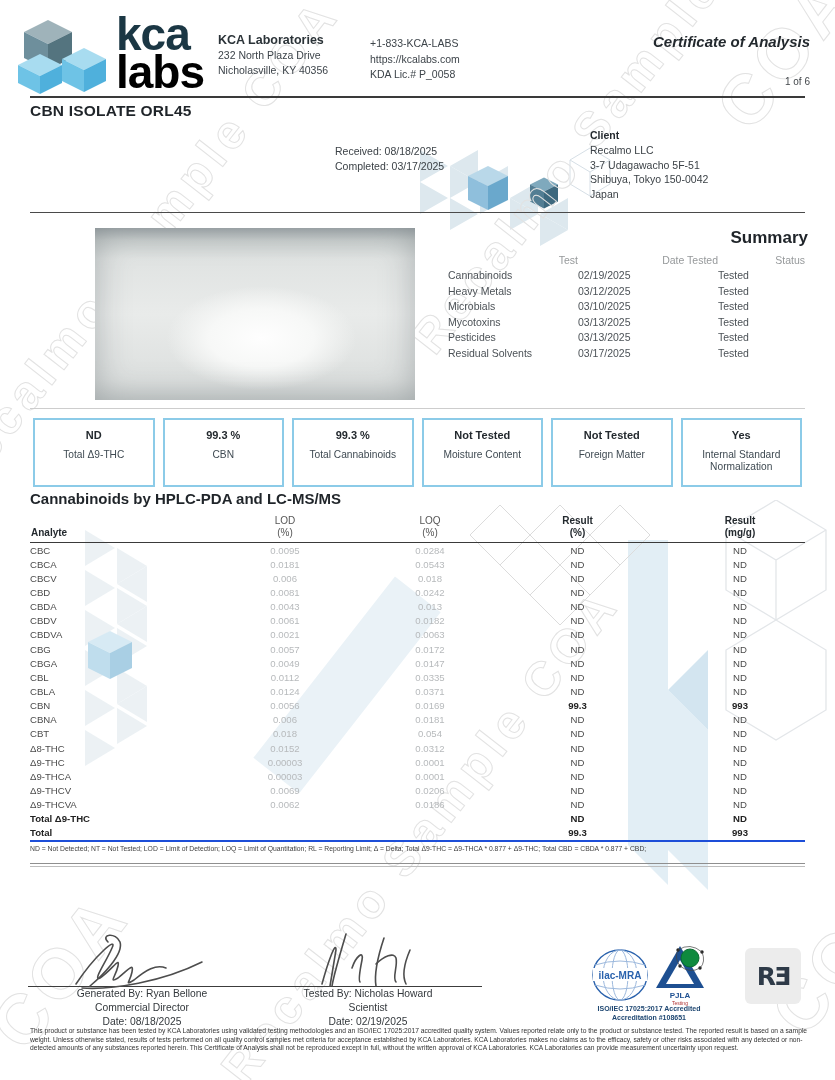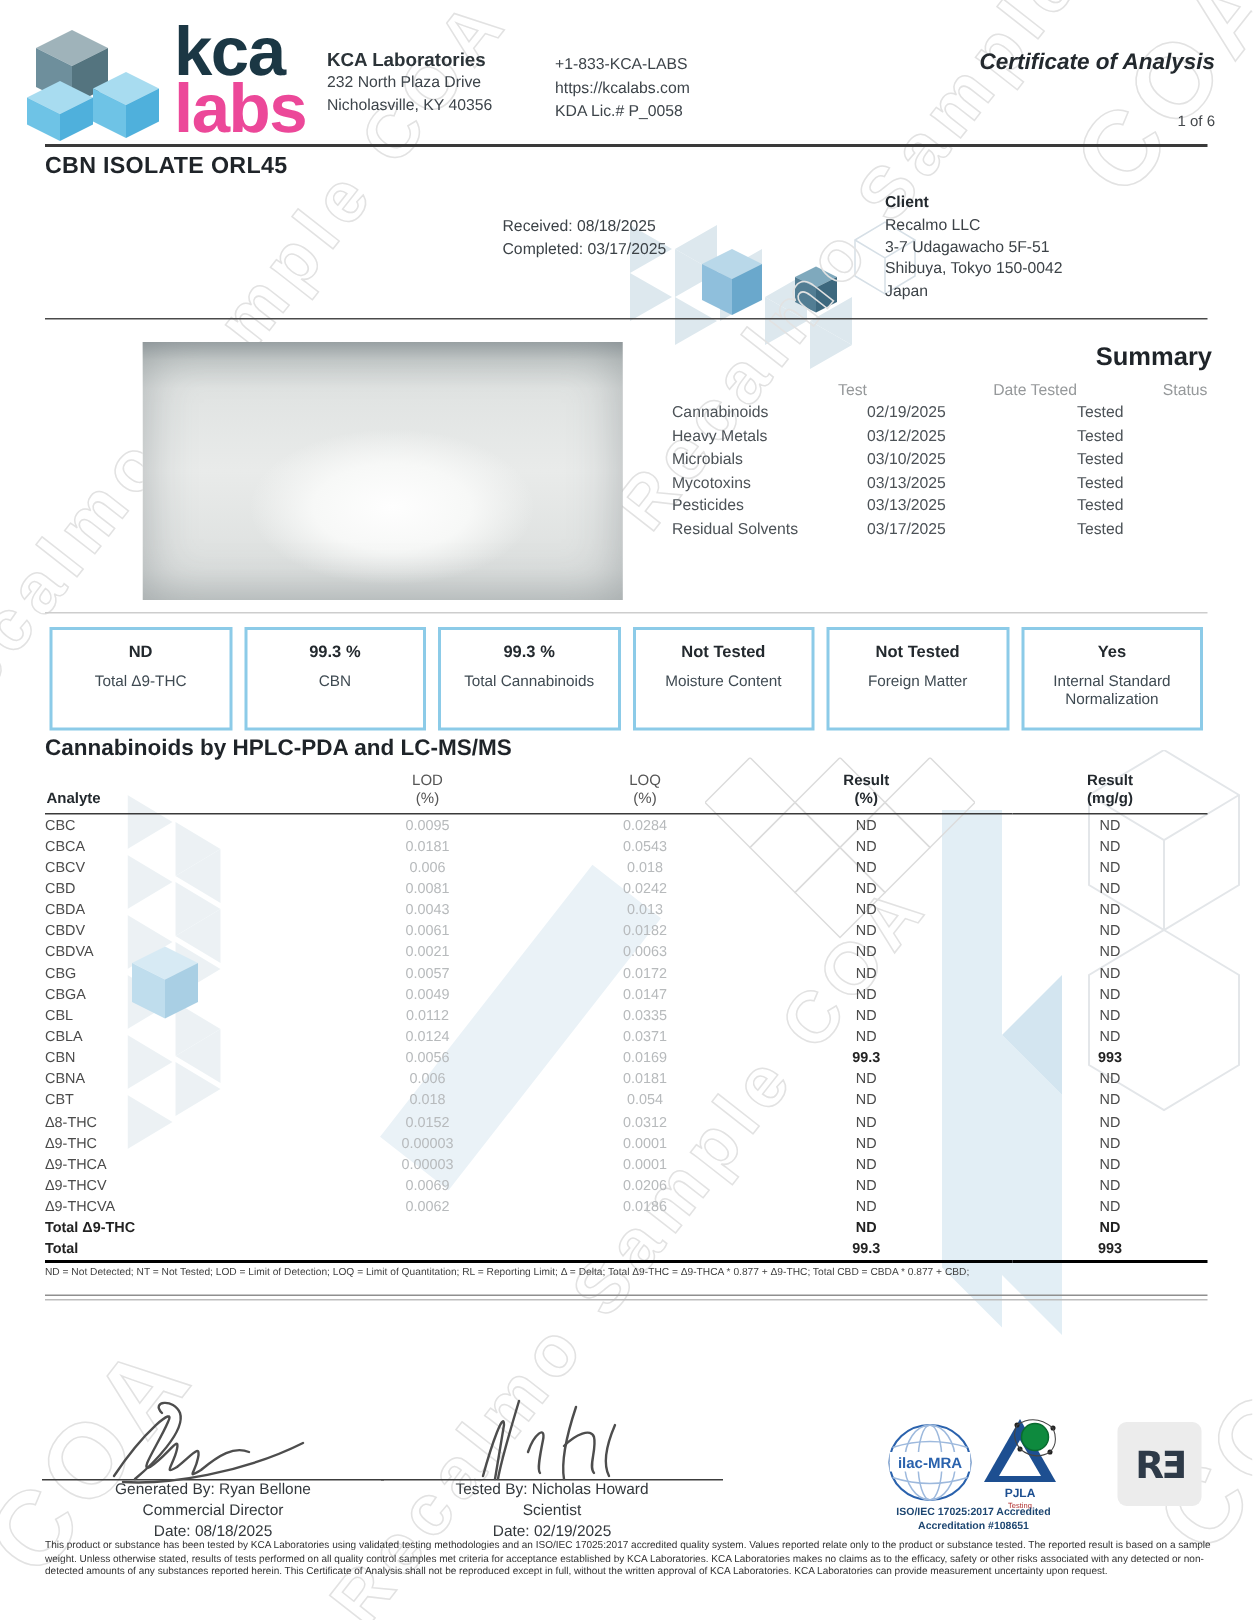--- a/index.html
+++ b/index.html
@@ -10,21 +10,21 @@
   
   .decor,.wm{position:absolute;pointer-events:none;}
   .wm{font-weight:700;letter-spacing:6px;white-space:nowrap;
       color:rgba(210,210,210,0.0);-webkit-text-stroke:1px #e2e2e2;
       transform-origin:left top;}
   .wm.f48{font-size:48px;} .wm.f70{font-size:70px;}
 
   
   .logo-word{left:116px;top:16px;font-weight:700;line-height:0.82;letter-spacing:-1px;}
   .logo-word .kca{font-size:46px;color:#1b3744;display:block;}
-  .logo-word .labs{font-size:46px;color:#ec4899;display:block;}
+  .logo-word .labs{font-size:46px;color:#000000;display:block;}
   .lab-block{left:218px;top:33px;font-size:10.5px;line-height:15px;color:#3d444a;}
   .lab-block .name{font-weight:700;font-size:12.5px;color:#2b3338;}
   .contact-block{left:370px;top:36px;font-size:10.5px;line-height:15.5px;color:#3d444a;}
   .doc-title{right:25px;top:33px;font-weight:700;font-size:15px;color:#23292e;text-align:right;font-style:italic;}
   .page-num{right:25px;top:76px;font-size:10px;color:#44484c;text-align:right;}
   .rule{left:30px;right:30px;}
   .rule-header{top:96px;border-top:2px solid #3a3a3a;}
   .product-title{left:30px;top:102px;font-weight:700;font-size:15.5px;color:#1f2429;letter-spacing:.2px;}
 
   
@@ -63,21 +63,21 @@
   .cann col.a{width:160px;} .cann col.b{width:190px;} .cann col.c{width:100px;}
   .cann col.d{width:195px;} .cann col.e{width:130px;}
   .cann thead td{font-size:10px;line-height:12px;vertical-align:bottom;padding-bottom:3px;
                  border-bottom:1.5px solid #3a3a3a;color:#555;}
   .cann thead .hb{font-weight:700;color:#23292e;}
   .cann thead .ctr,.cann tbody .ctr{text-align:center;}
   .cann tbody td{height:14.15px;font-size:9.6px;padding:0;color:#4b4b4b;}
   .cann td.lodq{color:#b7babc;}
   .cann tr.bold-row td{font-weight:700;color:#222;}
   .cann tr.strong-res td.res{font-weight:700;color:#222;}
-  .cann tbody tr:last-child td{border-bottom:2px solid #000000;}
+  .cann tbody tr:last-child td{border-bottom:2px solid #1d4ed8;}
   .footnote{left:30px;top:845px;width:778px;font-size:6.8px;color:#3f3f3f;}
   .rule-4{top:863px;height:2px;border-top:1px solid #8f8f8f;border-bottom:1px solid #bdbdbd;}
 
   
   .sig{width:228px;text-align:center;}
   .sig-1{left:28px;top:932px;} .sig-2{left:254px;top:928px;}
   .sig .scribble{display:block;margin:0 auto;}
   .sig .line{border-bottom:1.5px solid #3c3c3c;margin-top:-4px;}
   .sig .t{font-size:10.3px;line-height:13.8px;color:#33383c;}
   .badge-ilac{left:588px;top:948px;} .badge-pjla{left:650px;top:940px;}

